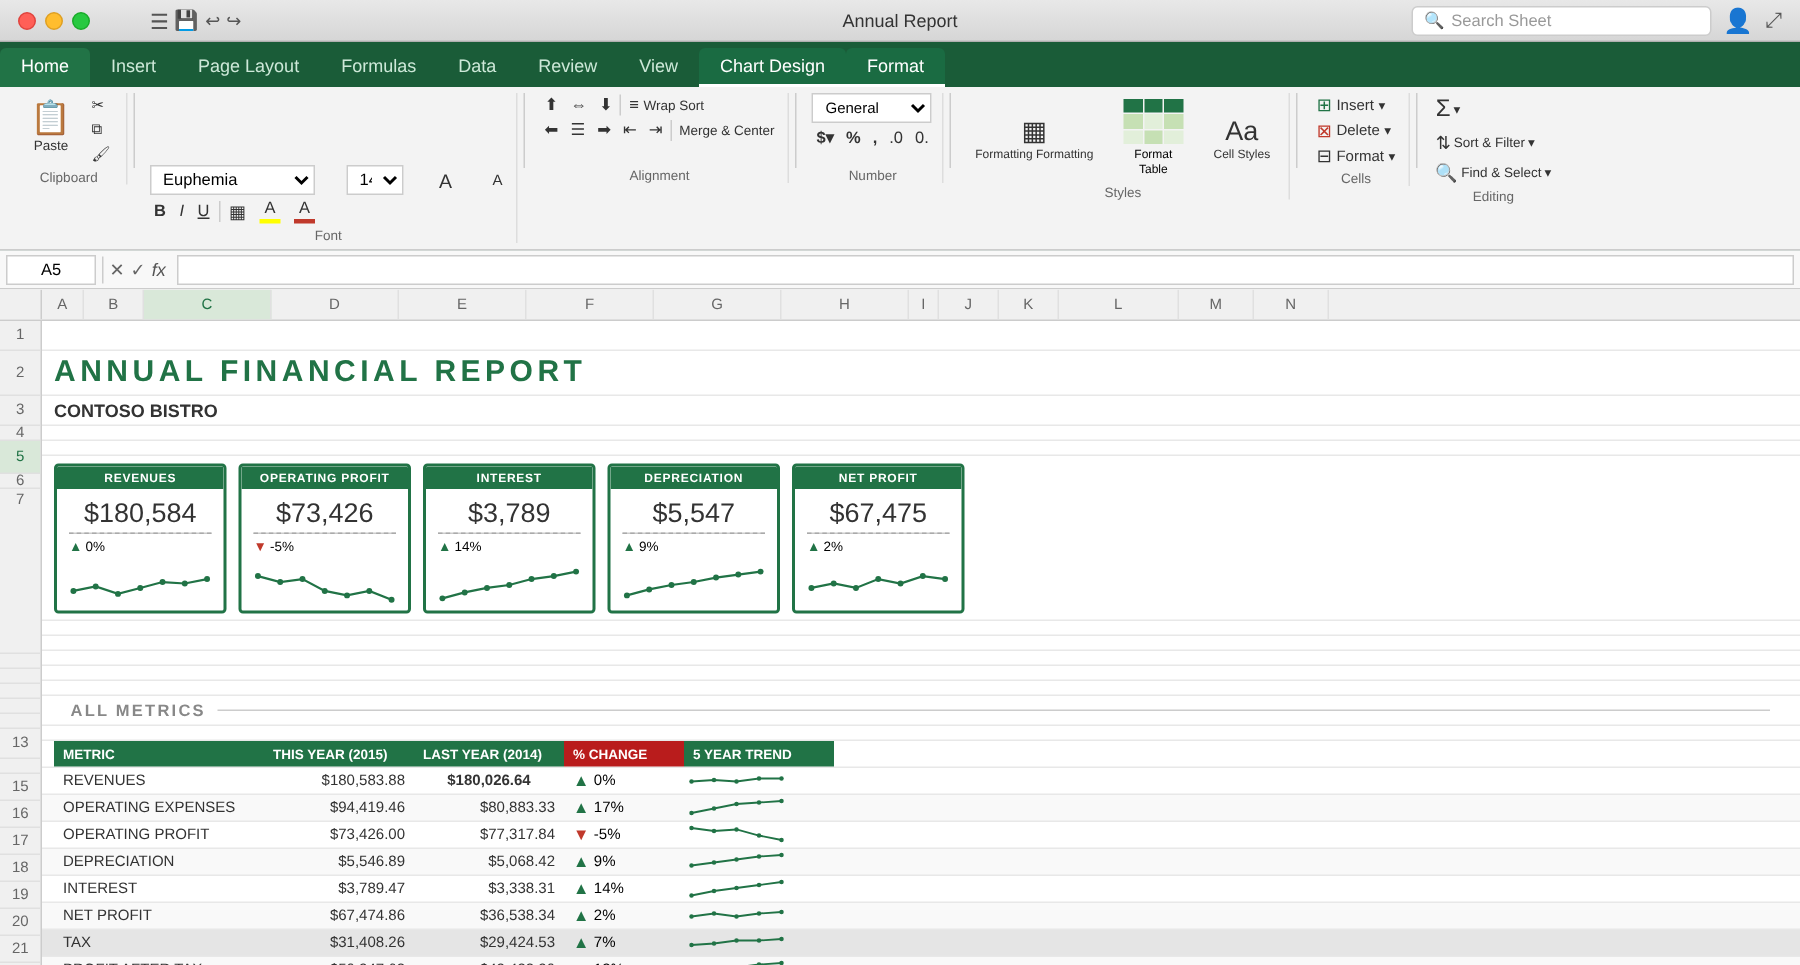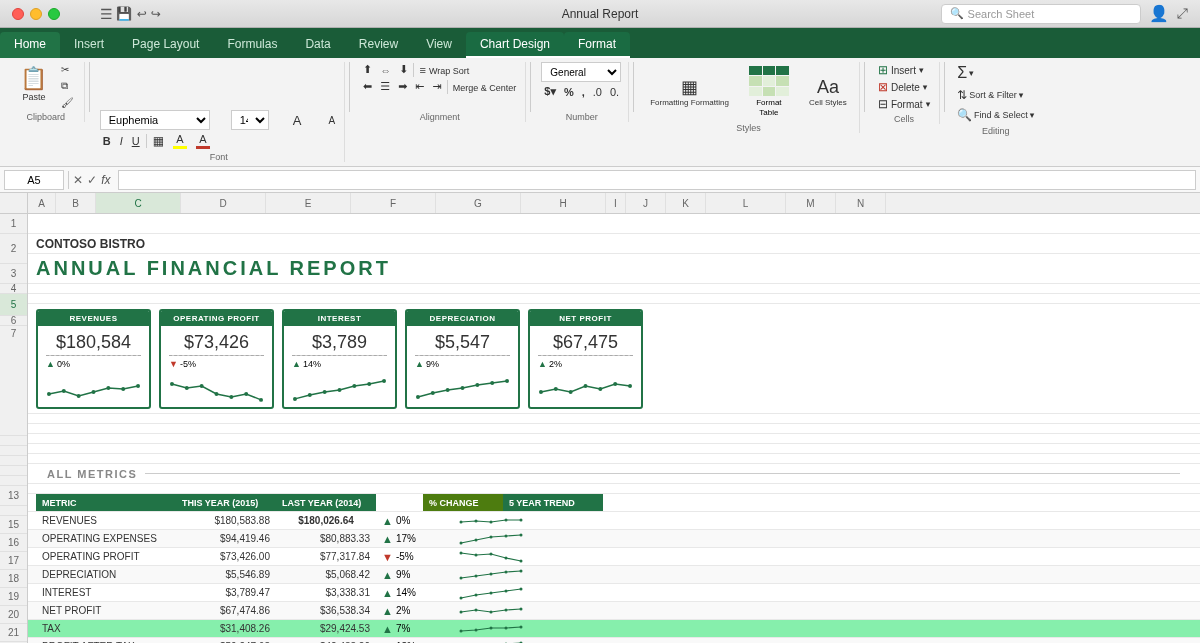--- a/index.html
+++ b/index.html
@@ -556,26 +556,26 @@
       <div style="height:18px;border-bottom:1px solid #e0e0e0;display:flex;align-items:center;justify-content:center;font-size:10px;color:#666;">21</div>
       <div style="height:18px;border-bottom:1px solid #e0e0e0;display:flex;align-items:center;justify-content:center;font-size:10px;color:#666;">22</div>
       <div style="height:18px;border-bottom:1px solid #e0e0e0;display:flex;align-items:center;justify-content:center;font-size:10px;color:#666;">23</div>
     </div>
 
     <div style="flex:1; overflow:auto; background:#fff; position:relative;">
       <div style="padding:0; min-width:700px;">
 
         <div style="height:20px; border-bottom:1px solid #e8e8e8;"></div>
 
+        <div style="height:30px; border-bottom:1px solid #e8e8e8; display:flex; align-items:center; padding-left:8px;">
+          <span style="color:#217346; font-size:20px; font-weight:700; letter-spacing:3px;">ANNUAL  FINANCIAL  REPORT</span>
+        </div>
+
         <div style="height:20px; border-bottom:1px solid #e8e8e8; display:flex; align-items:center; padding-left:8px;">
           <span style="font-size:12px; font-weight:700; color:#333;">CONTOSO BISTRO</span>
-        </div>
-
-        <div style="height:30px; border-bottom:1px solid #e8e8e8; display:flex; align-items:center; padding-left:8px;">
-          <span style="color:#217346; font-size:20px; font-weight:700; letter-spacing:3px;">ANNUAL  FINANCIAL  REPORT</span>
         </div>
 
         <div style="height:10px; border-bottom:1px solid #e8e8e8;"></div>
 
 
         <div style="height:10px; border-bottom:1px solid #e8e8e8;"></div>
 
         <div style="height:110px; border-bottom:1px solid #e8e8e8; display:flex; align-items:center; padding-left:8px; gap:8px;">
 
           <div class="metric-card">
@@ -701,21 +701,21 @@
           <div style="flex:1; height:1px; background:#ccc; margin-left:8px; margin-right:20px;"></div>
         </div>
 
         <div style="height:10px; border-bottom:1px solid #e8e8e8;"></div>
 
         <div style="height:18px; border-bottom:1px solid #e8e8e8; display:flex; align-items:center;">
           <div style="width:8px; flex-shrink:0;"></div>
           <div style="background:#217346; color:#fff; font-size:9px; font-weight:700; padding:0 6px; height:100%; display:flex;align-items:center; width:140px; flex-shrink:0;">METRIC</div>
           <div style="background:#217346; color:#fff; font-size:9px; font-weight:700; padding:0 6px; height:100%; display:flex;align-items:center; width:100px; flex-shrink:0;">THIS YEAR (2015)</div>
           <div style="background:#217346; color:#fff; font-size:9px; font-weight:700; padding:0 6px; height:100%; display:flex;align-items:center; width:100px; flex-shrink:0;">LAST YEAR (2014)</div>
-          <div style="background:#4d7c0f; color:#fff; font-size:9px; font-weight:700; padding:0 6px; height:100%; display:flex;align-items:center; width:80px; flex-shrink:0;margin-left:47px;">% CHANGE</div>
+          <div style="background:#b91c1c; color:#fff; font-size:9px; font-weight:700; padding:0 6px; height:100%; display:flex;align-items:center; width:80px; flex-shrink:0;">% CHANGE</div>
           <div style="background:#217346; color:#fff; font-size:9px; font-weight:700; padding:0 6px; height:100%; display:flex;align-items:center; width:100px; flex-shrink:0;">5 YEAR TREND</div>
         </div>
 
         <div style="height:18px; border-bottom:1px solid #e8e8e8; display:flex; align-items:center; background:#fff;">
           <div style="width:8px; flex-shrink:0;"></div>
           <div style="width:140px; flex-shrink:0; font-size:10px; padding:0 6px; color:#333;">REVENUES</div>
           <div style="width:100px; flex-shrink:0; font-size:10px; padding:0 6px; text-align:right; color:#333;">$180,583.88</div>
           <div style="width:100px; flex-shrink:0; font-size:10px; padding:0 6px; text-align:center; color:#333;font-weight:bold;">$180,026.64</div>
           <div style="width:80px; flex-shrink:0; font-size:10px; padding:0 6px; display:flex; align-items:center; gap:3px;">
             <span style="color:#217346; font-size:11px;">▲</span>
@@ -831,21 +831,21 @@
               <polyline points="5,10 20,8 35,10 50,8 65,7" fill="none" stroke="#217346" stroke-width="1.2"></polyline>
               <circle cx="5" cy="10" r="1.5" fill="#217346"></circle>
               <circle cx="20" cy="8" r="1.5" fill="#217346"></circle>
               <circle cx="35" cy="10" r="1.5" fill="#217346"></circle>
               <circle cx="50" cy="8" r="1.5" fill="#217346"></circle>
               <circle cx="65" cy="7" r="1.5" fill="#217346"></circle>
             </svg>
           </div>
         </div>
 
-        <div style="height:18px; border-bottom:1px solid #e8e8e8; display:flex; align-items:center; background:#86efac;">
+        <div style="height:18px; border-bottom:1px solid #e8e8e8; display:flex; align-items:center; background:#e5e5e5;">
           <div style="width:8px; flex-shrink:0;"></div>
           <div style="width:140px; flex-shrink:0; font-size:10px; padding:0 6px; color:#333;">TAX</div>
           <div style="width:100px; flex-shrink:0; font-size:10px; padding:0 6px; text-align:right; color:#333;">$31,408.26</div>
           <div style="width:100px; flex-shrink:0; font-size:10px; padding:0 6px; text-align:right; color:#333;">$29,424.53</div>
           <div style="width:80px; flex-shrink:0; font-size:10px; padding:0 6px; display:flex; align-items:center; gap:3px;">
             <span style="color:#217346; font-size:11px;">▲</span>
             <span>7%</span>
           </div>
           <div style="width:100px; flex-shrink:0;">
             <svg viewBox="0 0 80 16" width="80" height="16">

